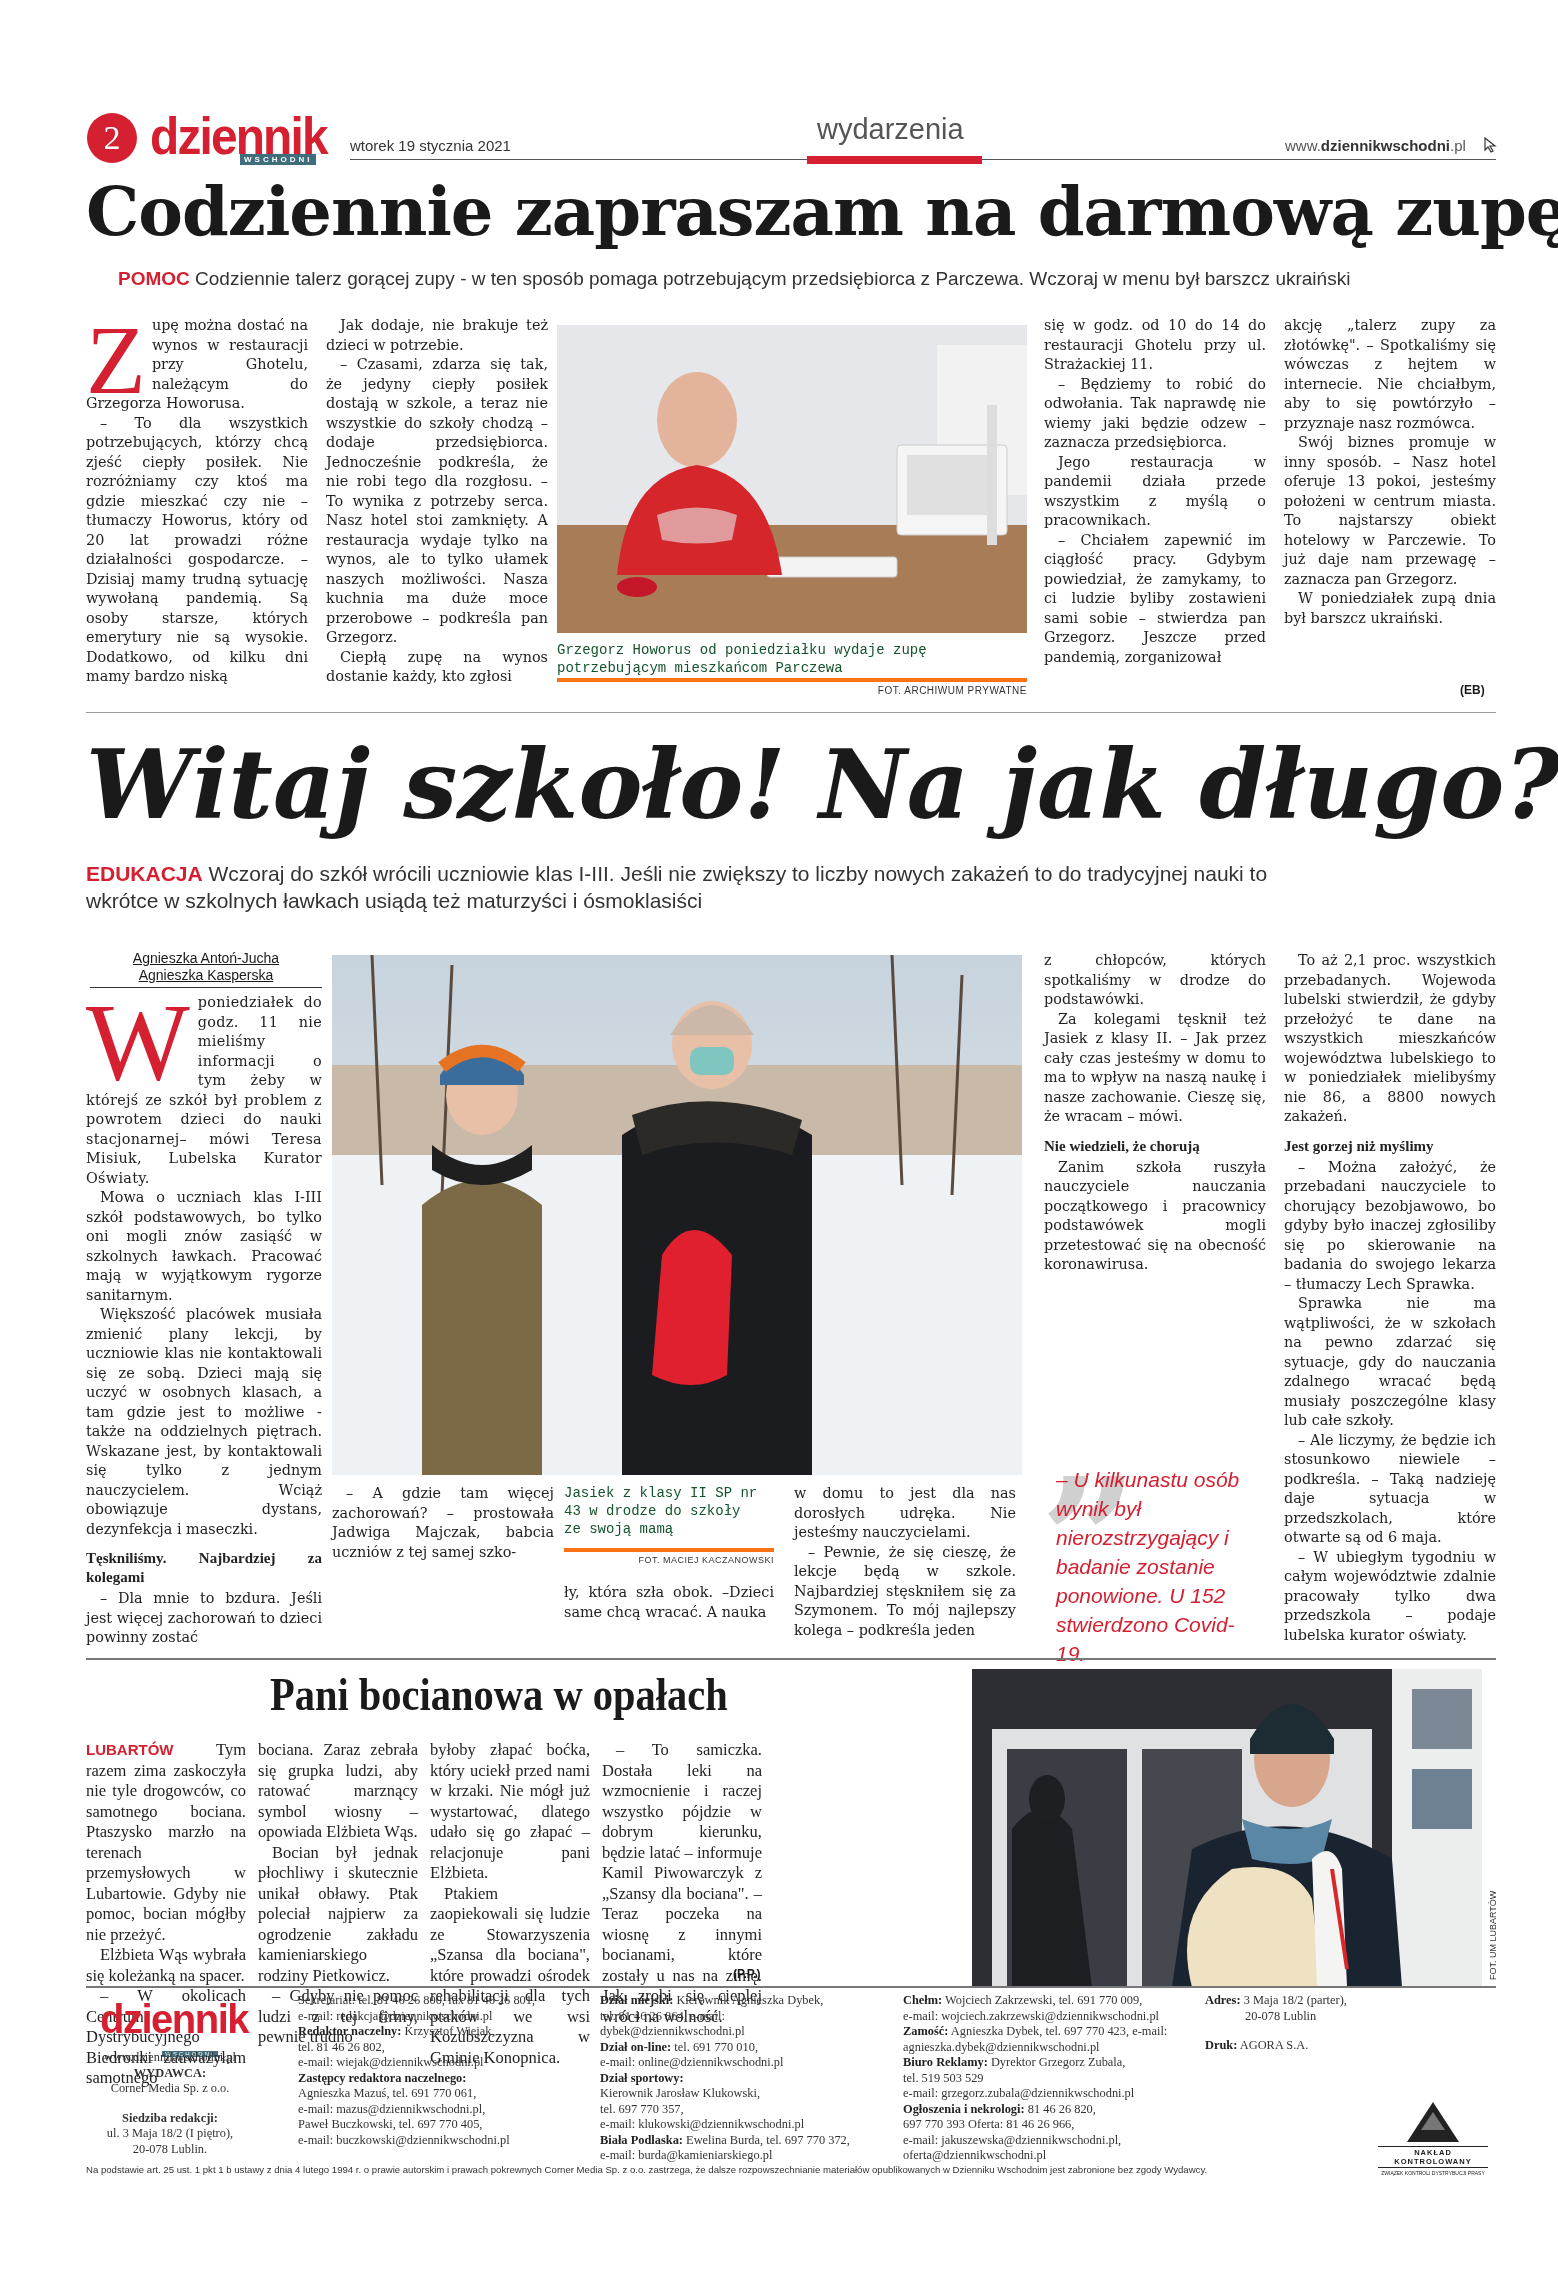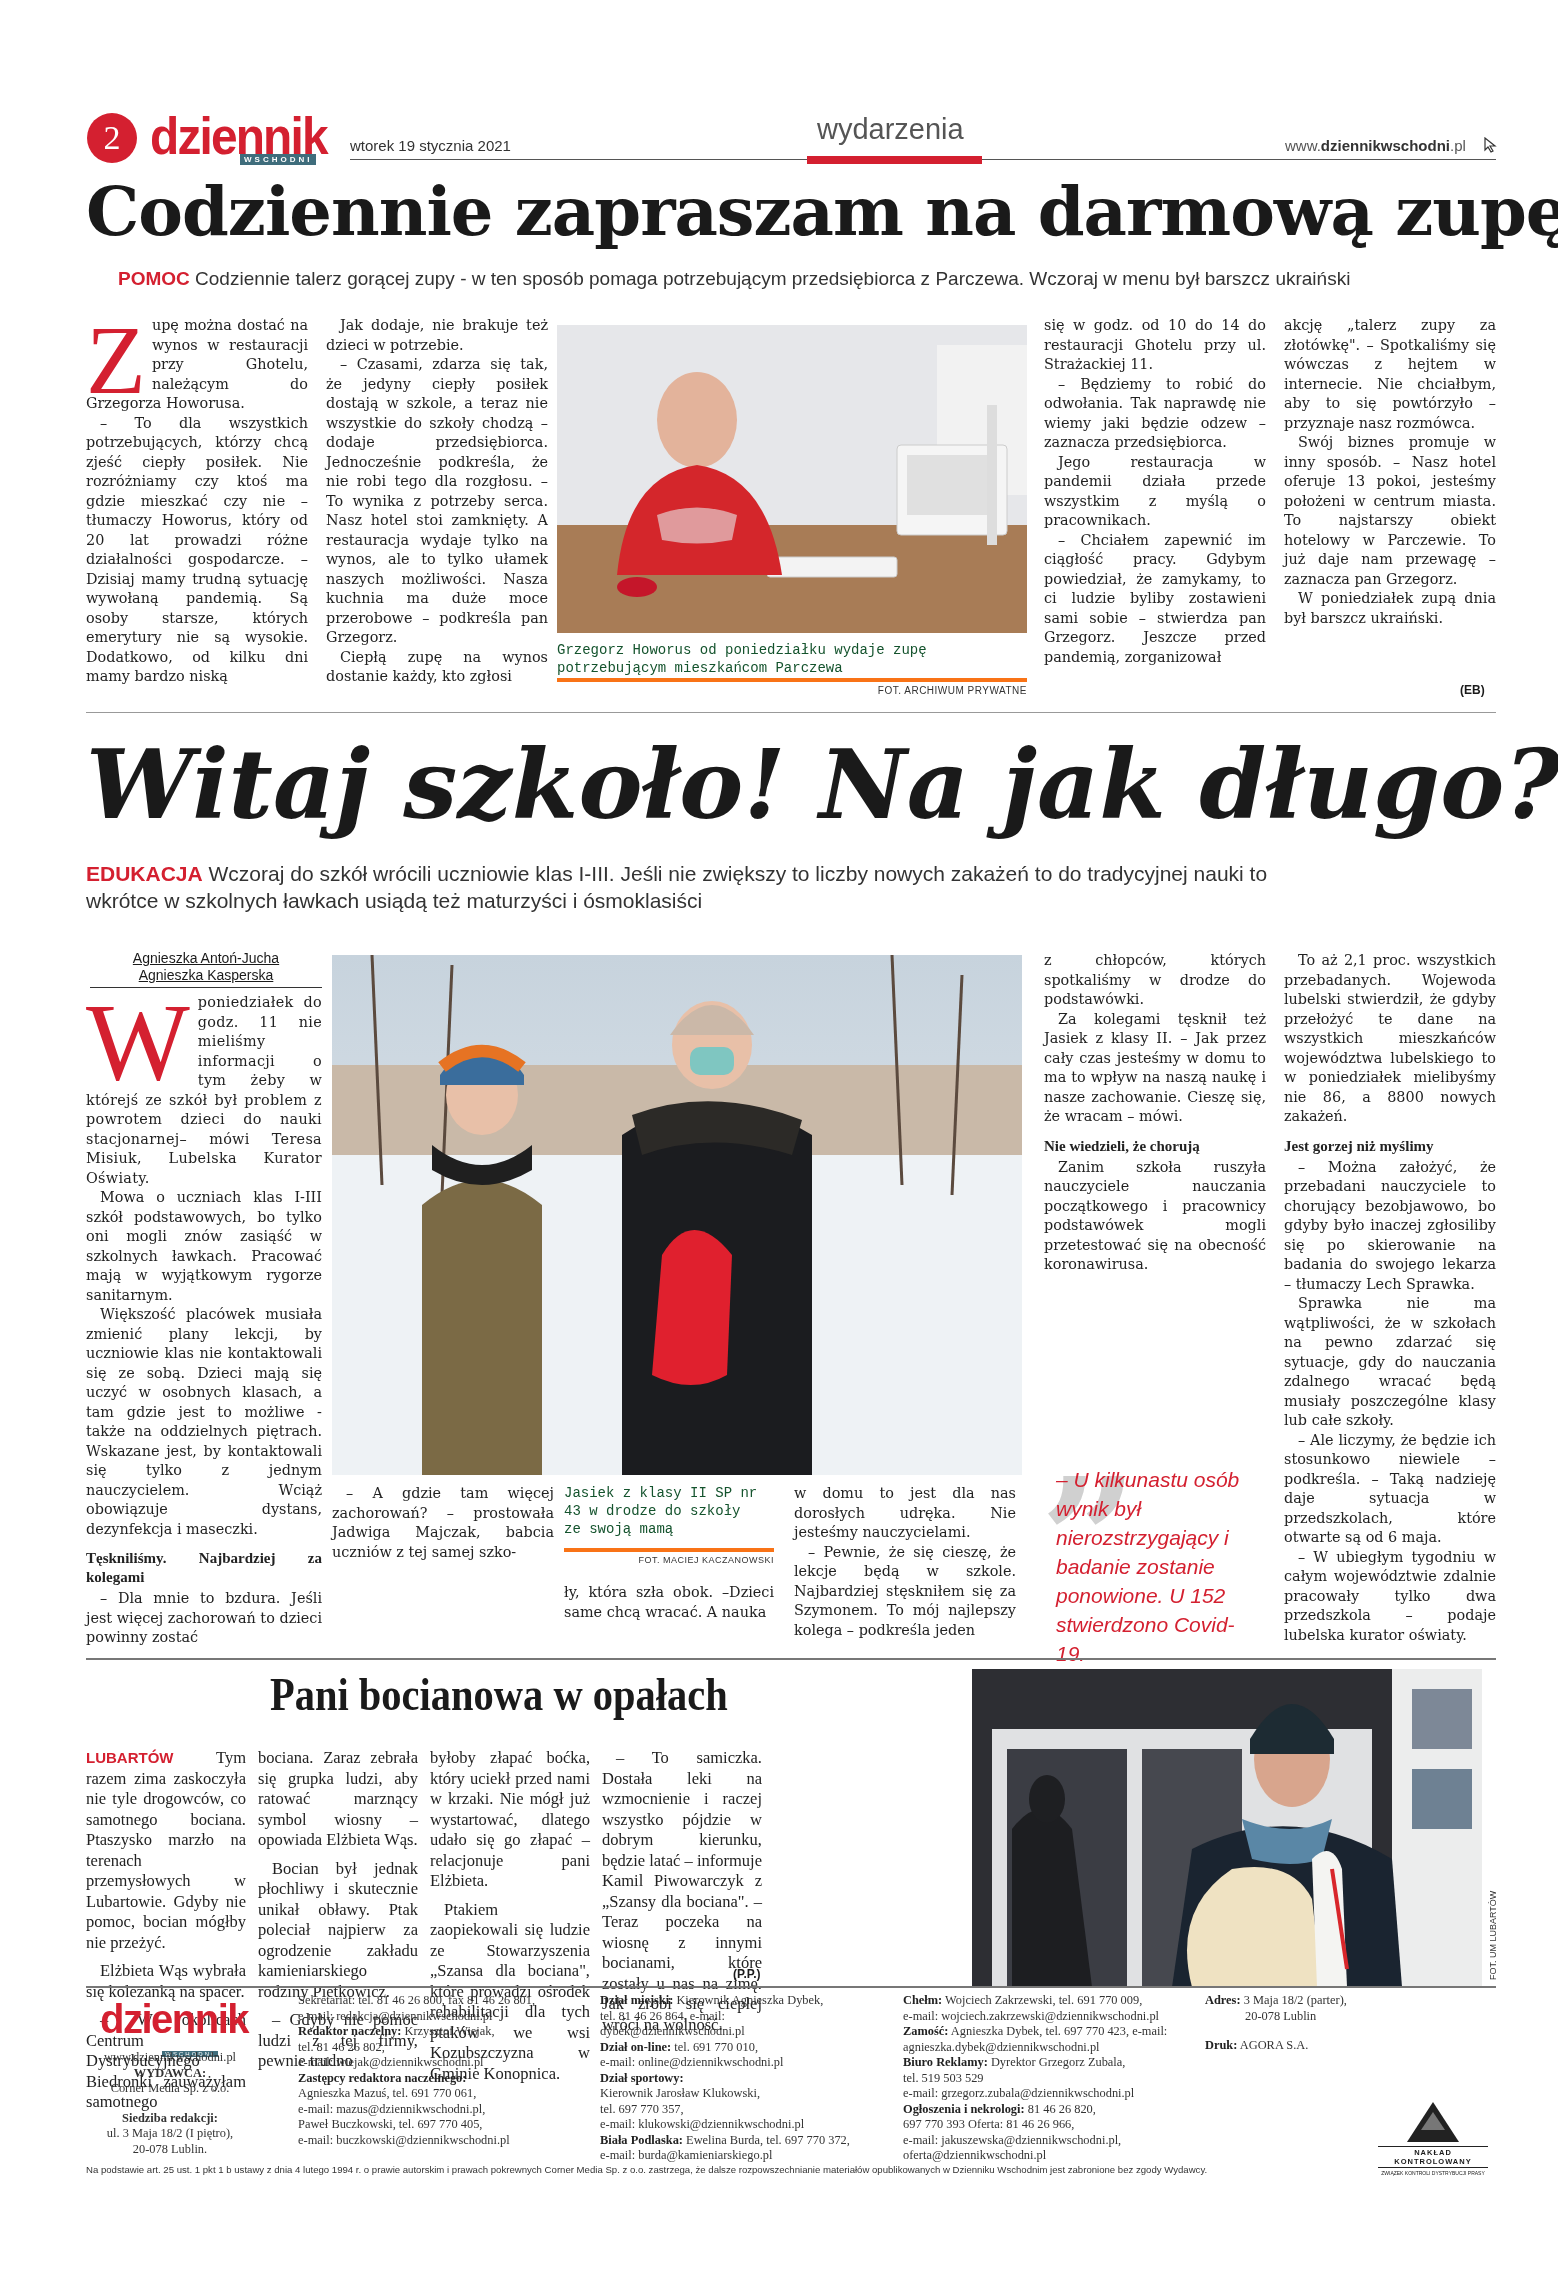--- a/index.html
+++ b/index.html
@@ -37,21 +37,21 @@
 
   .photo { overflow: hidden; }
   .rule { height: 2px; background: #777; }
 
   .byline { font-family: "Liberation Sans", sans-serif; font-size: 14px; text-align: center; line-height: 17px; text-decoration: underline; }
 
   .pull { font-family: "Liberation Sans", sans-serif; font-style: italic; font-size: 21px; line-height: 29px; color: #d42030; }
   .quote-mark { font-family: "DejaVu Serif", serif; font-size: 170px; color: #d0d0d0; font-weight: bold; line-height: 1; }
 
   .bociany { font-family: "Liberation Serif", serif; font-size: 16.5px; line-height: 20.5px; color: #222; text-align: justify; }
-  .bociany p { text-indent: 14px; margin-top: 8px; }
+  .bociany p { text-indent: 14px; }
   .bociany p.noind { text-indent: 0; }
 
   .foot { font-family: Liberation Serif, serif; font-size: 12.4px; line-height: 15.5px; color: #333; }
   .foot b { color: #222; }
   .legal { font-family: "Liberation Sans", sans-serif; font-size: 9.6px; color: #333; white-space: nowrap; }
 </style>
 </head>
 <body>
 
 <div class="abs page-num">2</div>

